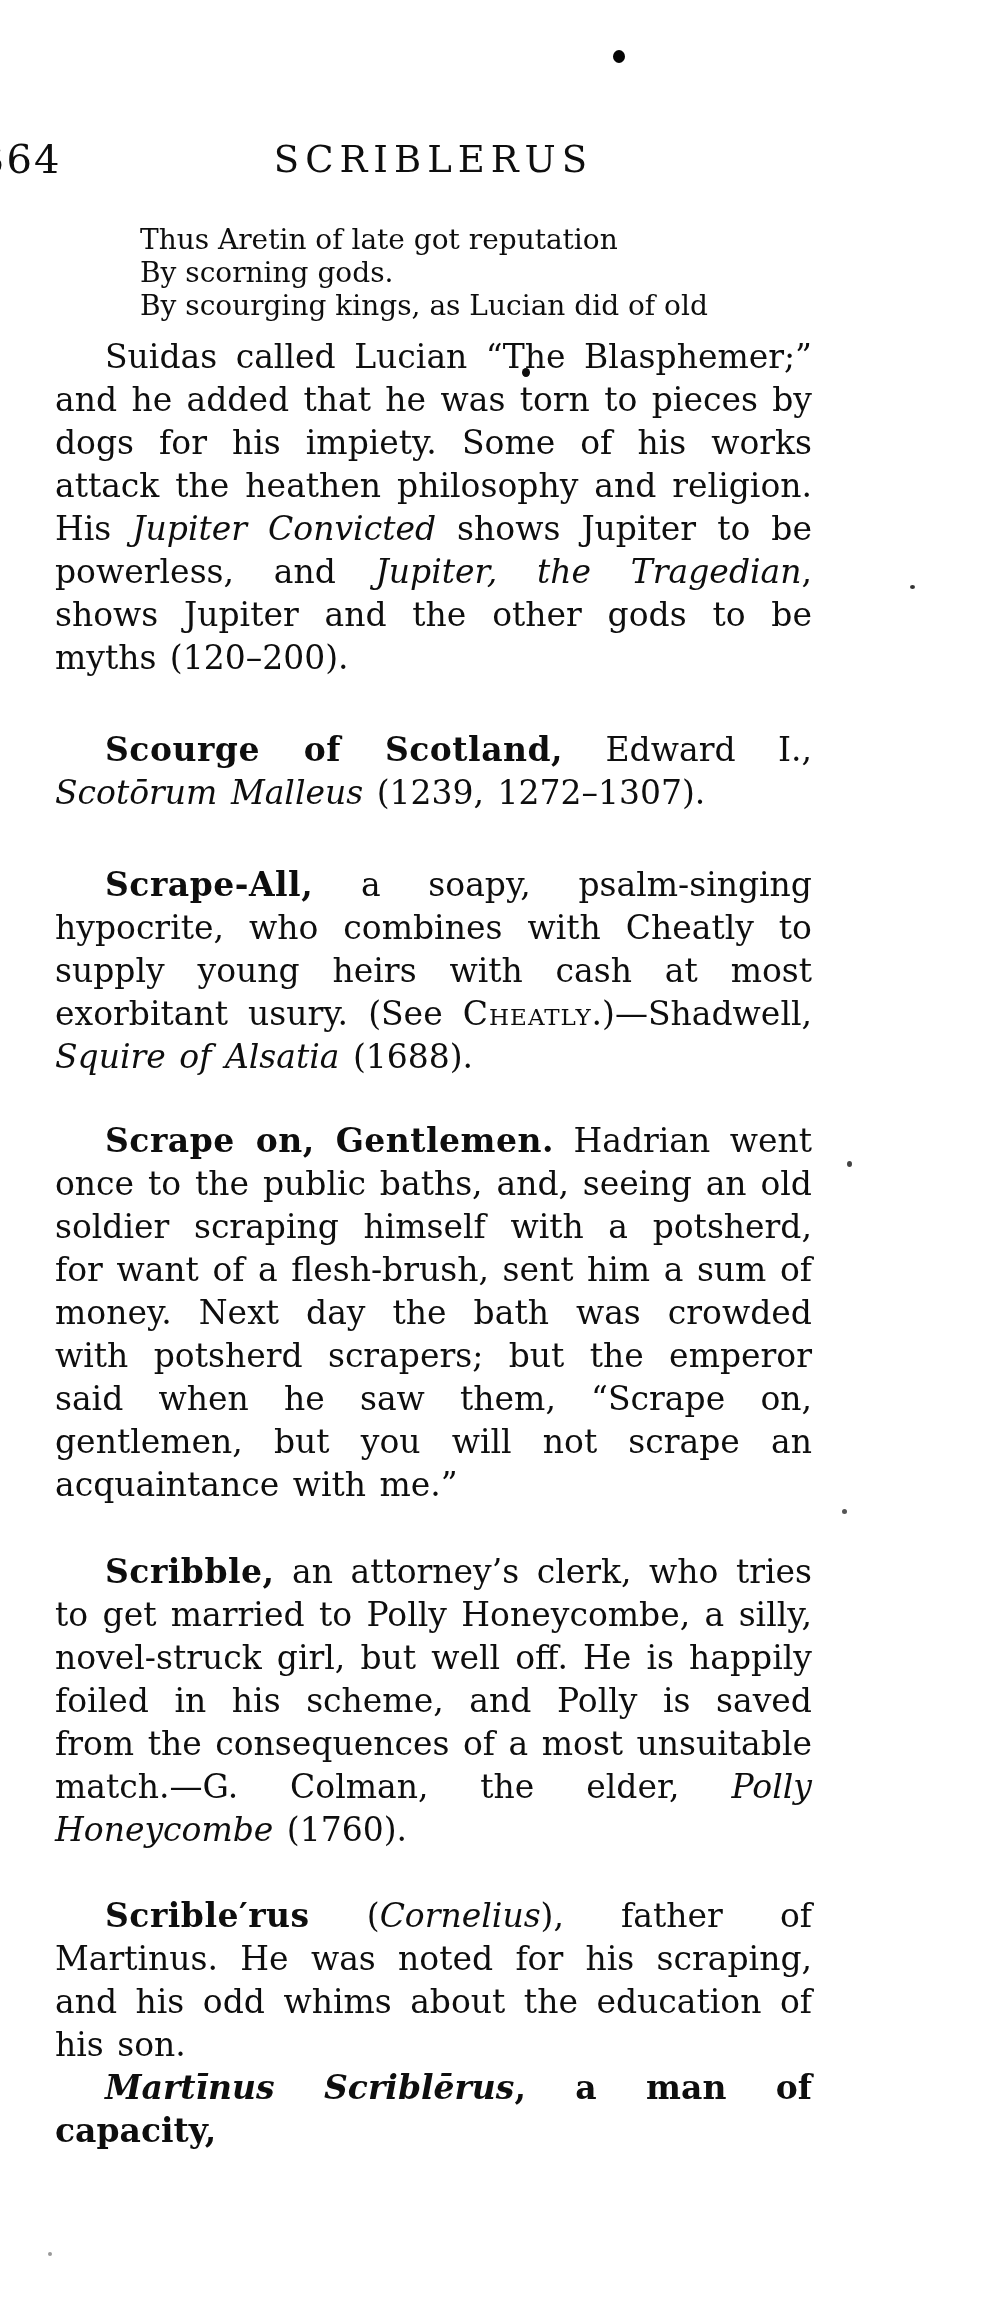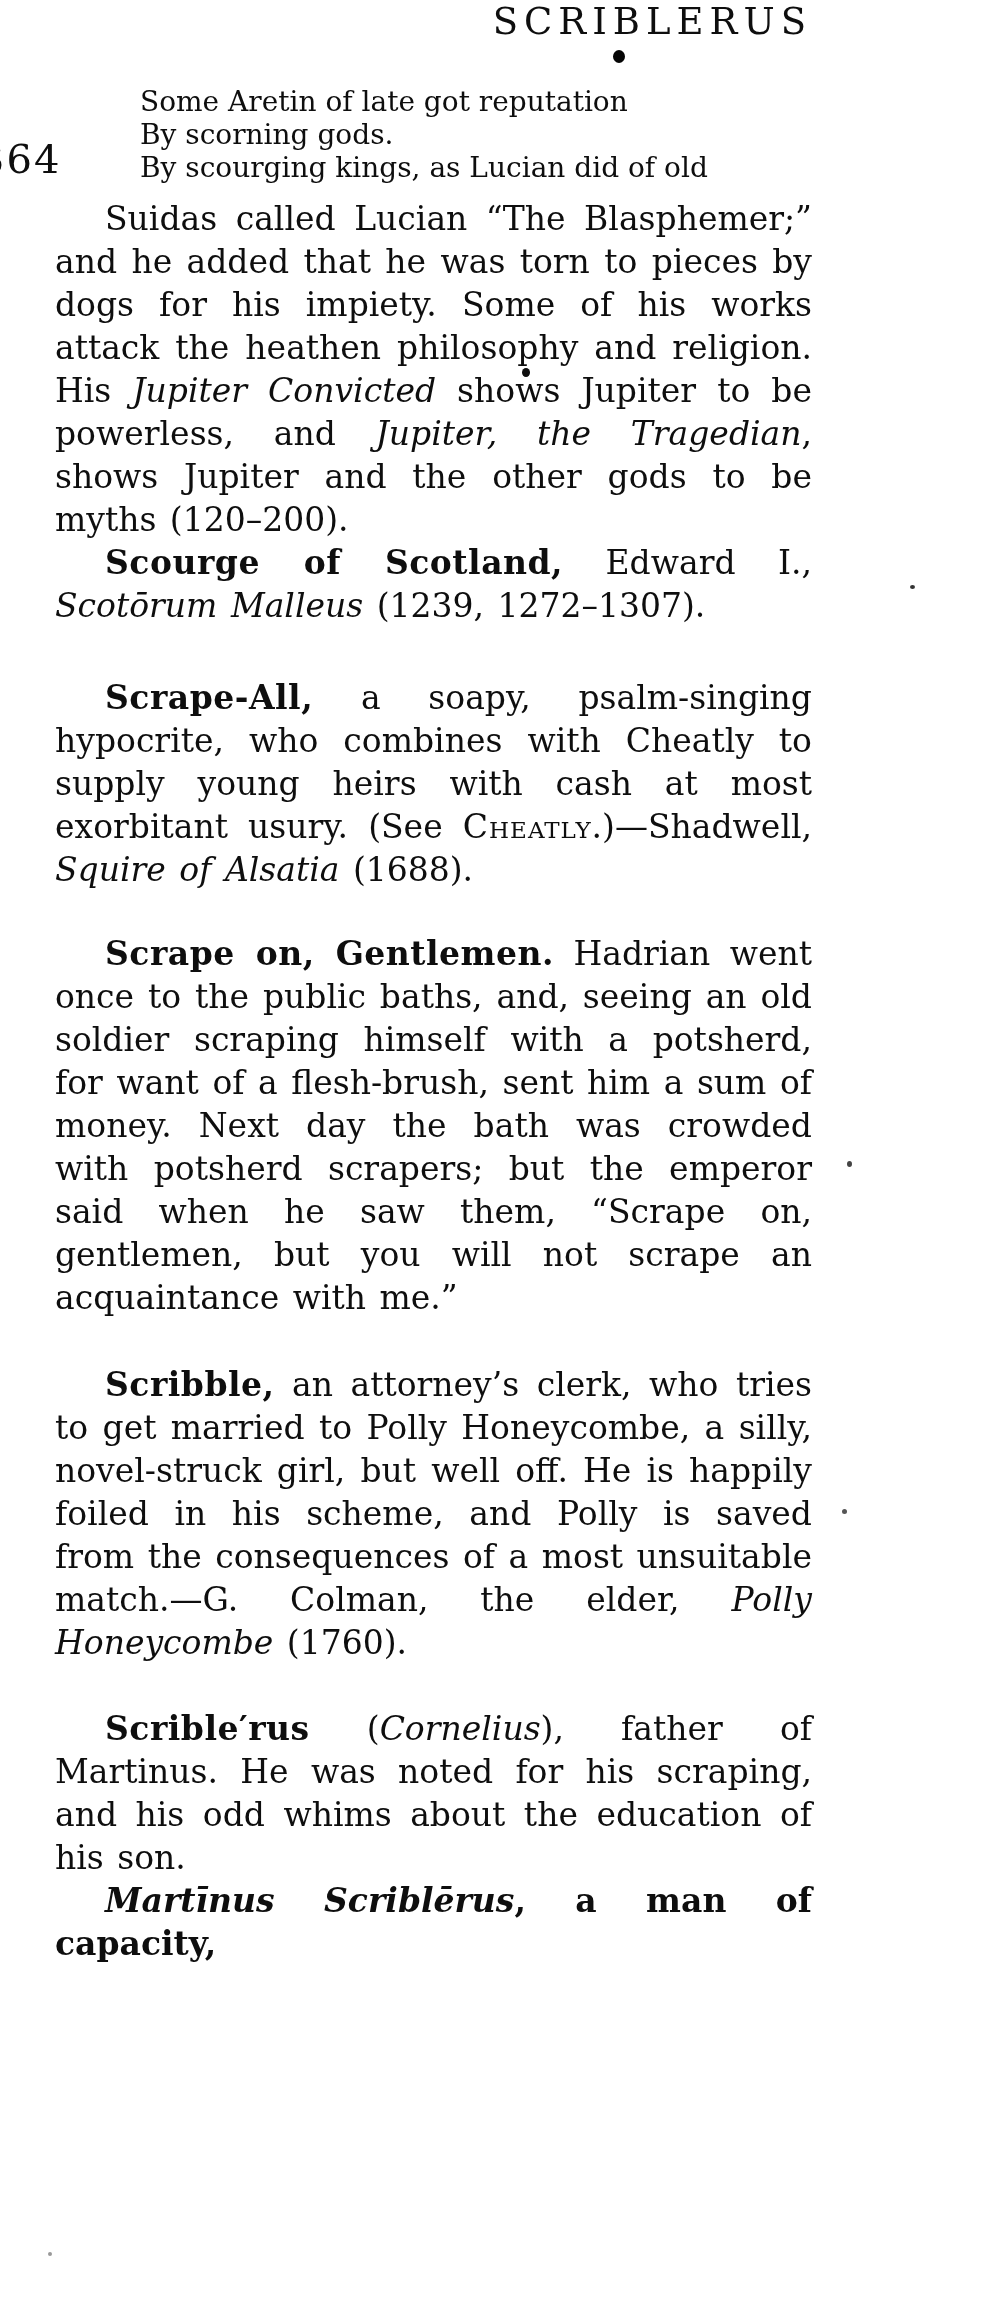--- a/index.html
+++ b/index.html
@@ -19,41 +19,42 @@
   }
   .page-number {
     position: absolute;
     left: -21px;
     top: 136px;
     font-size: 40px;
     letter-spacing: 2px;
     color: #0e0e0e;
   }
   .running-title {
-    text-align: right;
+    padding-top: 138px;
+    text-align: center;
     font-size: 37px;
     letter-spacing: 6px;
     white-space: nowrap;
   }
   .verse {
     margin-top: 42px;
     margin-left: 85px;
     font-size: 28px;
     line-height: 33px;
   }
   .para {
     font-size: 33px;
     line-height: 43px;
     text-align: justify;
     text-indent: 50px;
     word-spacing: 3px;
   }
   .attribution { margin-top: 5px; }
   .suidas { margin-top: 13px; }
-  .entry-scourge { }
+  .entry-scourge { margin-top: 49px; }
   .entry-scrape-all { margin-top: 49px; }
   .entry-scrape-on { margin-top: 41px; }
   .entry-scribble { margin-top: 44px; }
   .entry-scriblerus { margin-top: 43px; }
   .entry-martinus { margin-top: 0px; font-weight: bold; }
   .s-n { font-style: normal; }
   .s-i { font-style: italic; }
   .s-b { font-weight: bold; letter-spacing: 0.5px; }
   .s-sc { font-variant: small-caps; letter-spacing: 1px; }
   .speck {
@@ -66,21 +67,21 @@
 
 <div class="page">
 
   <span class="page-number">364</span>
 
   <div class="column">
 
     <div class="running-title">SCRIBLERUS</div>
 
     <div class="verse">
-      <div>Some Aretin of late got reputation</div>
+      <div>Thus Aretin of late got reputation</div>
       <div>By scorning gods.</div>
       <div>By scourging kings, as Lucian did of old</div>
     </div>
 
 
     <div class="para suidas"><span class="s-n">Suidas called Lucian “The Blasphemer;” and he added that he was torn to pieces by dogs for his impiety. Some of his works attack the heathen philosophy and religion. His </span><span class="s-i">Jupiter Convicted</span><span class="s-n"> shows Jupiter to be powerless, and </span><span class="s-i">Jupiter, the Tragedian</span><span class="s-n">, shows Jupiter and the other gods to be myths (120–200).</span></div>
 
     <div class="para entry-scourge"><span class="s-b">Scourge of Scotland,</span><span class="s-n"> Edward I., </span><span class="s-i">Scotōrum Malleus</span><span class="s-n"> (1239, 1272–1307).</span></div>
 
     <div class="para entry-scrape-all"><span class="s-b">Scrape-All,</span><span class="s-n"> a soapy, psalm-singing hypocrite, who combines with Cheatly to supply young heirs with cash at most exorbitant usury. (See </span><span class="s-sc">Cheatly</span><span class="s-n">.)—Shadwell, </span><span class="s-i">Squire of Alsatia</span><span class="s-n"> (1688).</span></div>

